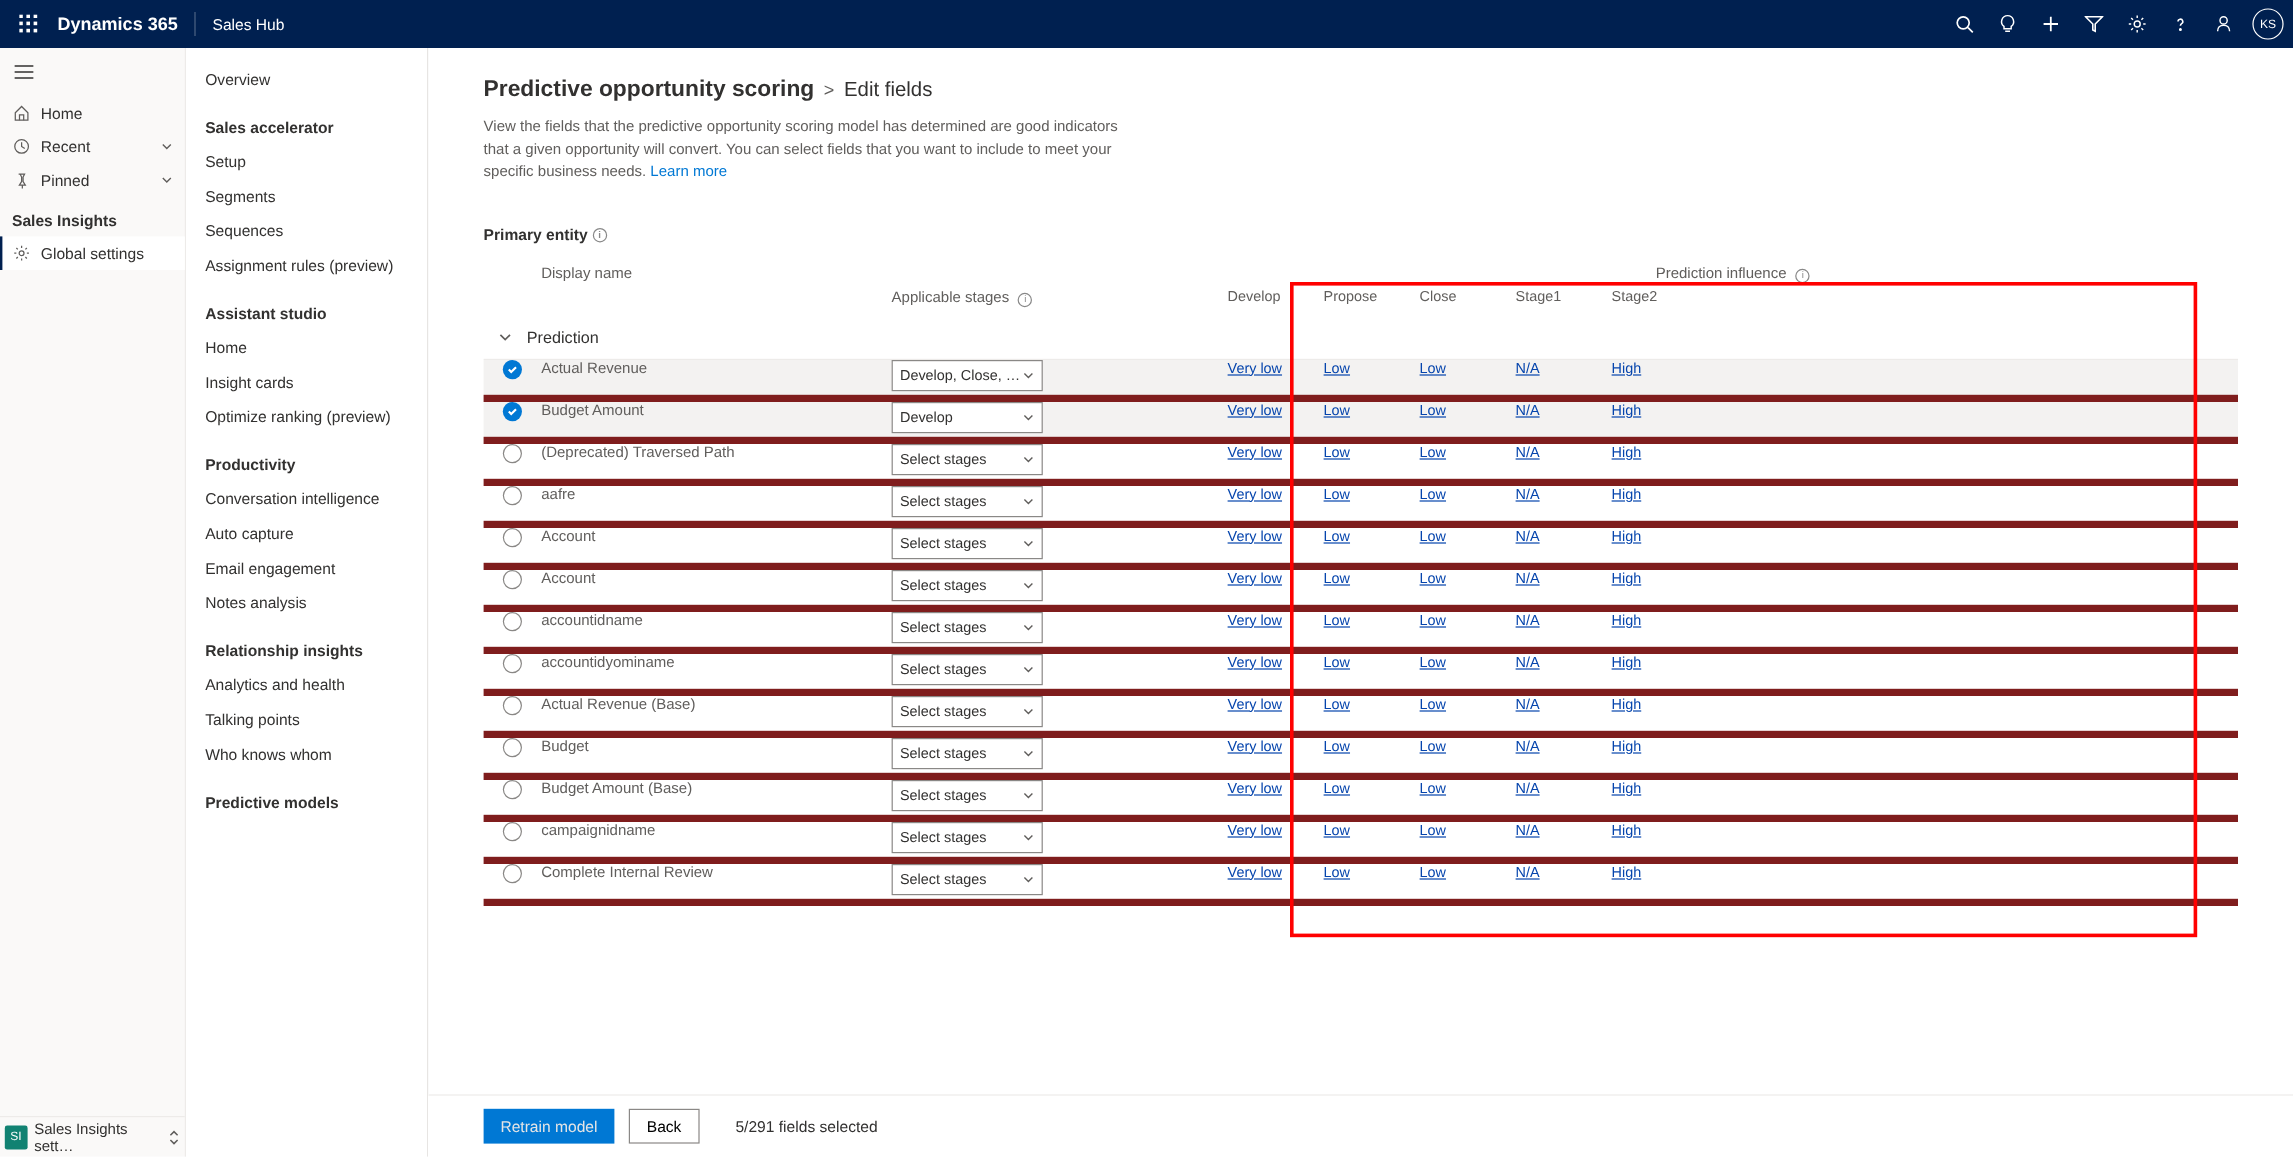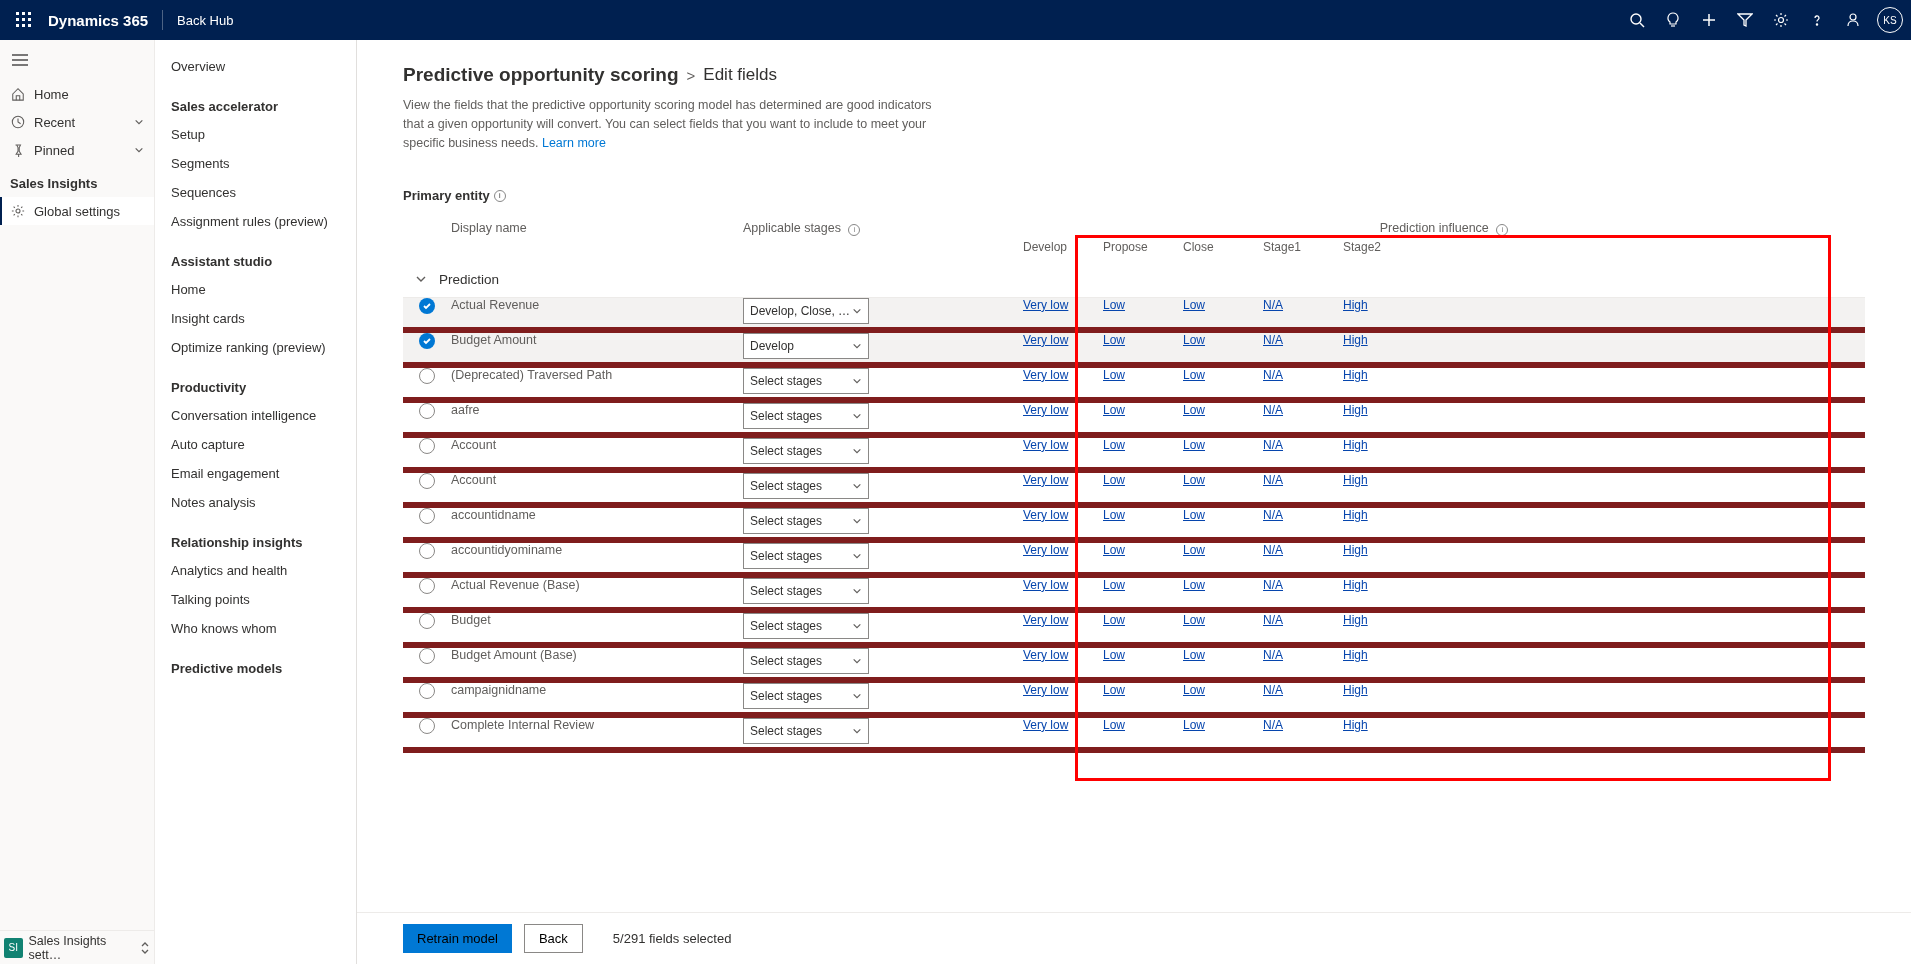--- a/index.html
+++ b/index.html
@@ -40,21 +40,21 @@
   .crumb .sub { font-weight:400; font-size:17px; }
   .desc { color:#605e5c; font-size: 12.5px; margin-top: 10px; max-width: 530px; line-height: 1.5; }
   .desc a { color:#0078d4; text-decoration:none; }
   
   .section-title { font-size:13px; font-weight:600; margin-top: 36px; display:flex; align-items:center; gap:4px; }
   .info-ico { width:12px; height:12px; border:1px solid #888; border-radius:50%; display:inline-flex; align-items:center; justify-content:center; font-size:8px; color:#888; }
   
   .grid-head { display:flex; font-size:12.5px; color:#605e5c; margin-top: 18px; padding: 0 0 8px 0; }
   .col-chk { width: 48px; }
   .col-name { width: 292px; }
-  .col-stages { width: 250px; }
+  .col-stages { width: 250px; margin-top: 20px; }
   .col-gap { width: 30px; }
   .col-inf  { width: 80px; text-align:left; }
   
   .group-row { display:flex; align-items:center; height:36px; padding-left: 12px; border-bottom:1px solid #edebe9; cursor:pointer; gap:6px; font-size:13.5px; }
   .group-row .chev-dn { transform: rotate(0deg); color:#605e5c; }
   
   .row { display:flex; align-items:flex-start; height:35px; border-bottom:6px solid #7f1d1d; font-size:12.5px; }
   .row .chk { width:48px; display:flex; justify-content:center; }
   .row .nm  { width:292px; color:#605e5c; }
   .row .stg { width:250px; }
@@ -65,21 +65,21 @@
   
   .chk-circle { width:16px; height:16px; border:1px solid #8a8886; border-radius:50%; cursor:pointer; }
   .chk-checked { width:16px; height:16px; border-radius:50%; background:#0078d4; display:flex; align-items:center; justify-content:center; color:#fff; font-size:10px; cursor:pointer; }
   
   .dd { width:126px; height:26px; border:1px solid #8a8886; display:flex; align-items:center; padding:0 6px; font-size:12px; color:#323130; justify-content:space-between; background:#fff; cursor:pointer; }
   .dd .carr { color:#605e5c; font-size:10px; }
   
   .red-box { position:absolute; border:3px solid red; top:195px; left:718px; width:756px; height:546px; pointer-events:none; }
   
   .footer { position: fixed; bottom: 0; left: 357px; right: 0; height: 52px; background:#fff; border-top: 1px solid #edebe9; display:flex; align-items:center; gap:12px; padding-left:46px; }
-  .btn-primary { background:#0078d4; color:#000000; border:none; padding: 7px 14px; font-size:13px; cursor:pointer; }
+  .btn-primary { background:#0078d4; color:#e5e5e5; border:none; padding: 7px 14px; font-size:13px; cursor:pointer; }
   .btn-secondary { background:#fff; border:1px solid #8a8886; padding: 6px 14px; font-size:13px; cursor:pointer; }
   .footer .status { margin-left: 18px; font-size:13px; color:#323130; }
   
   .inf-head { display:flex; gap:0; }
   .inf-head .col-inf { font-size:12px; }
   
   .sidebar-scroll::-webkit-scrollbar { width:6px; }
   
   svg { display:block; }
 </style>
@@ -97,21 +97,21 @@
           <rect width="3" height="3" x="6" y="6"></rect>
           <rect width="3" height="3" x="12" y="6"></rect>
           <rect width="3" height="3" x="0" y="12"></rect>
           <rect width="3" height="3" x="6" y="12"></rect>
           <rect width="3" height="3" x="12" y="12"></rect>
         </g>
       </svg>
   </div>
   <div class="brand">Dynamics 365</div>
   <div class="divider-v"></div>
-  <div class="apptitle">Back Hub</div>
+  <div class="apptitle">Sales Hub</div>
   <div class="topbar-spacer"></div>
   <div class="topbar-ico">
       <svg width="16" height="16" viewBox="0 0 16 16" fill="none" stroke="#fff" stroke-width="1.4">
         <circle cx="7" cy="7" r="5"></circle>
         <line x1="11" y1="11" x2="15" y2="15"></line>
       </svg>
     </div>
   <div class="topbar-ico">
       <svg width="16" height="16" viewBox="0 0 16 16" fill="none" stroke="#fff" stroke-width="1.2">
         <path d="M8 1a5 5 0 0 1 3 9v2H5v-2a5 5 0 0 1 3-9z"></path>

